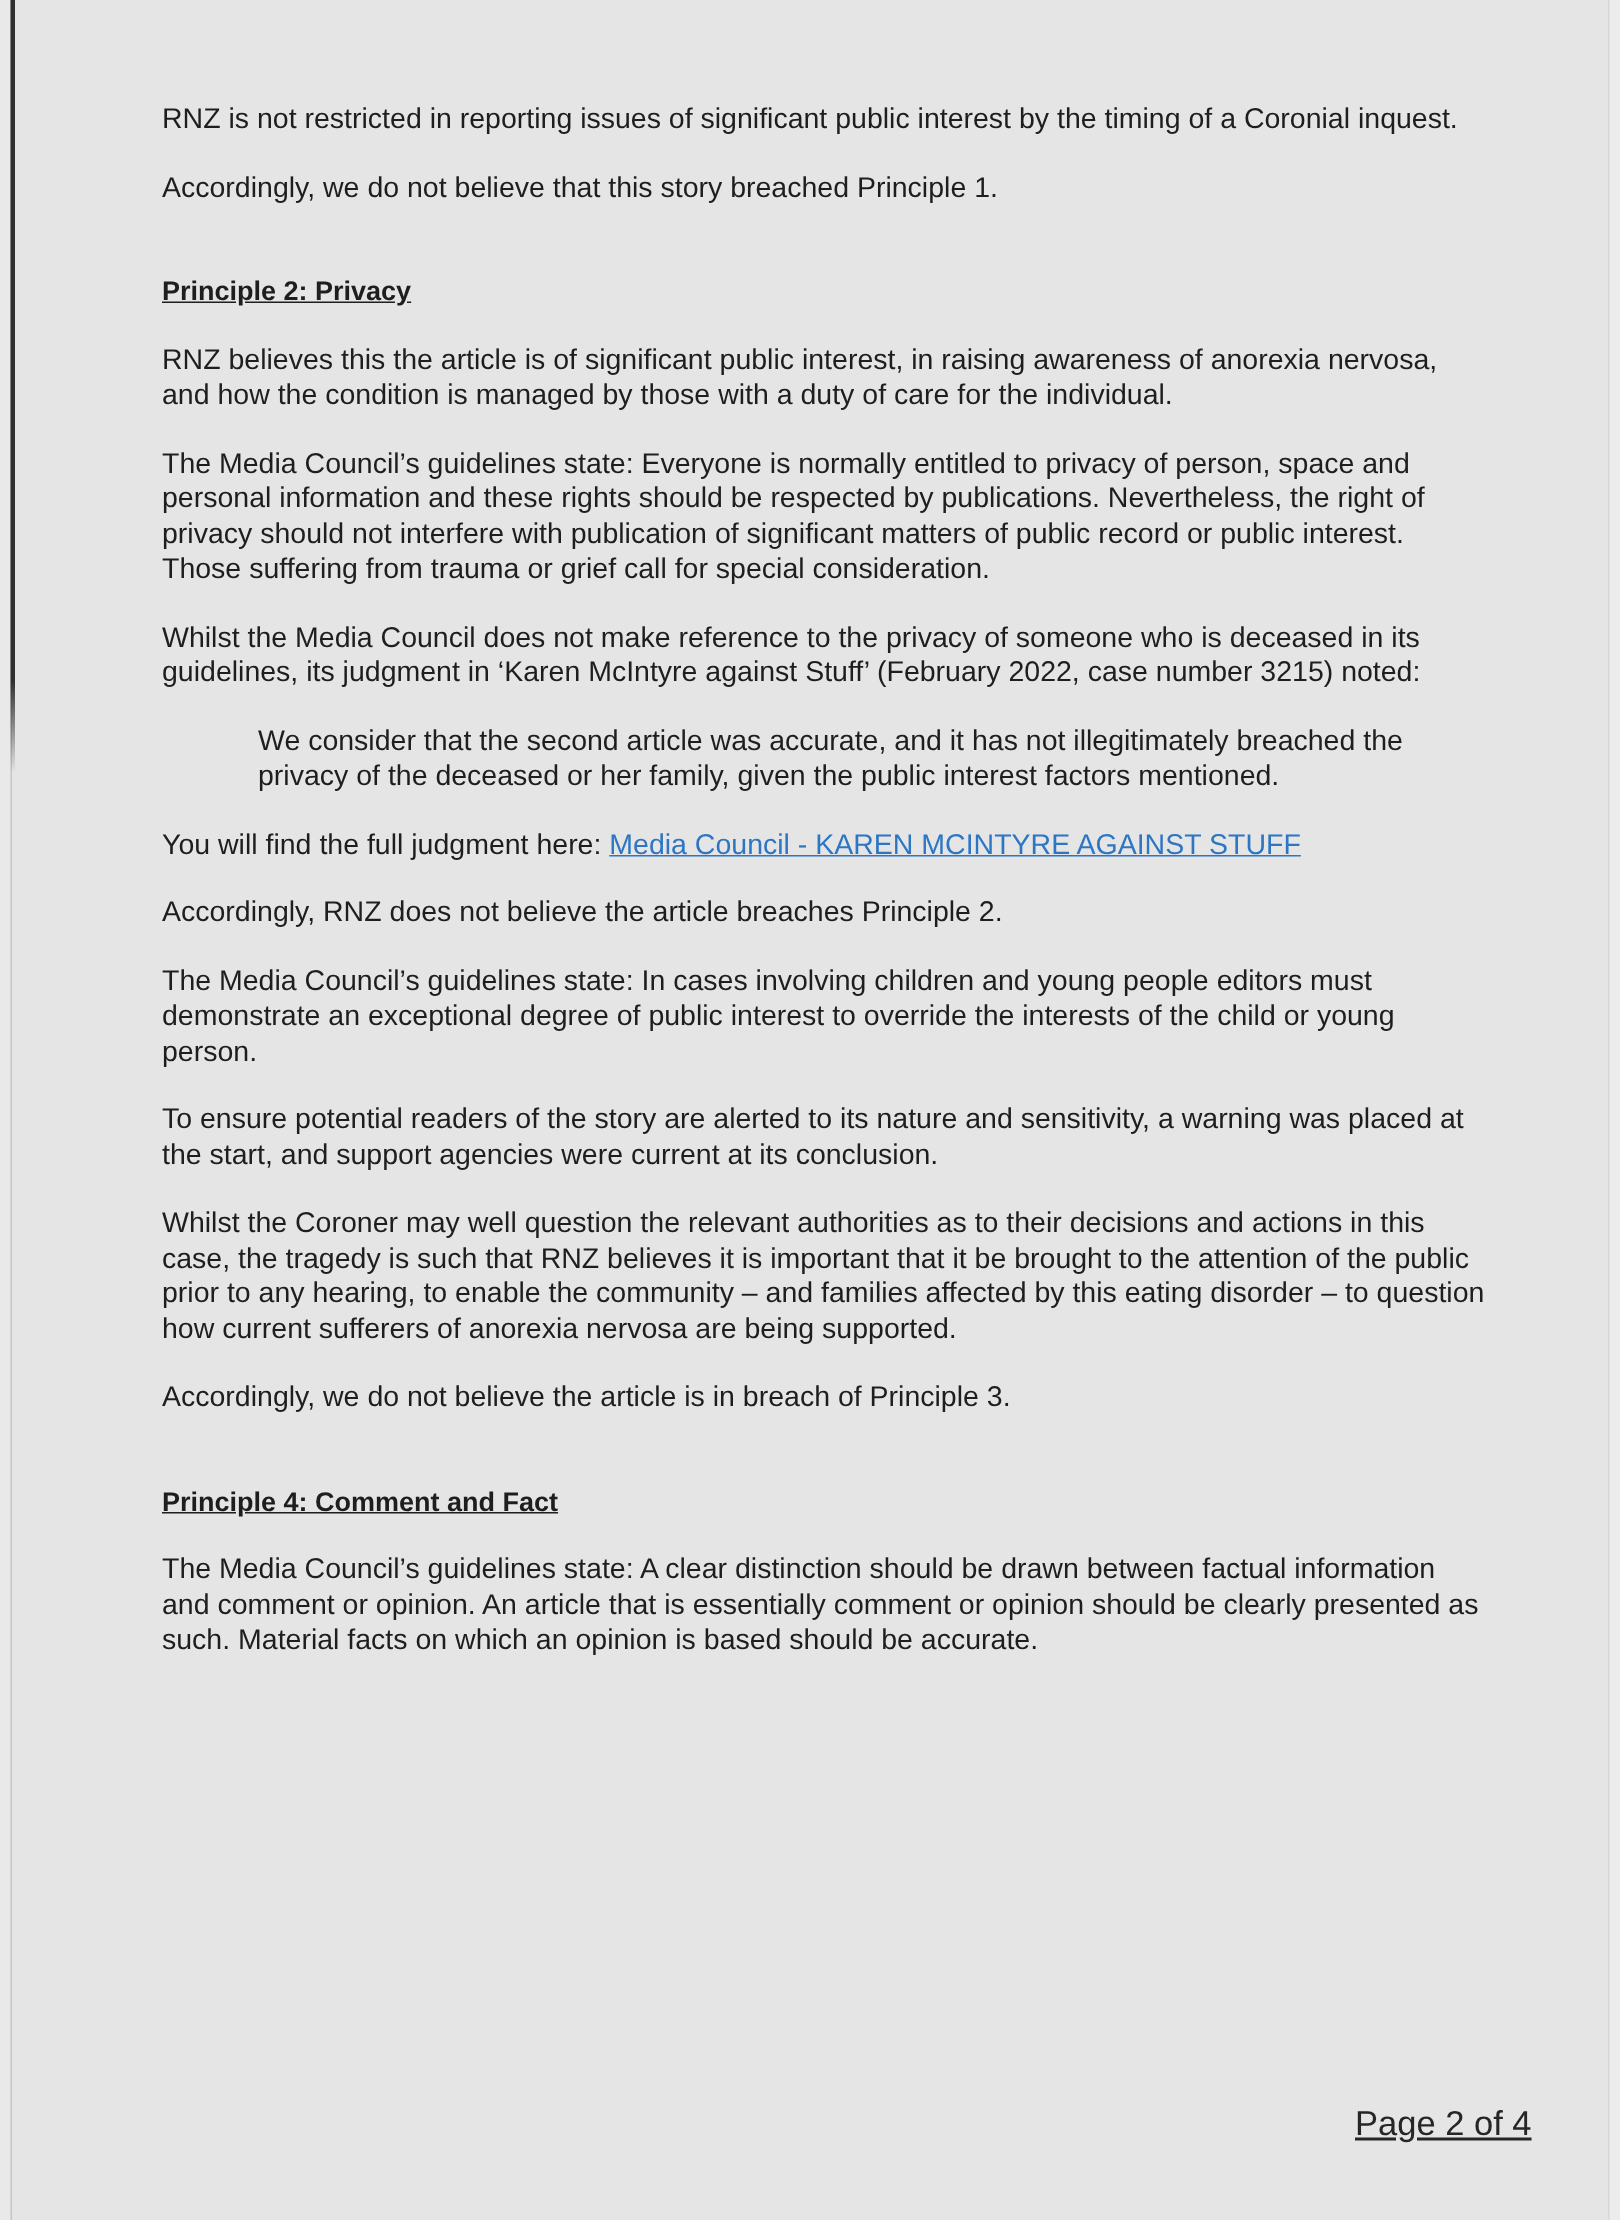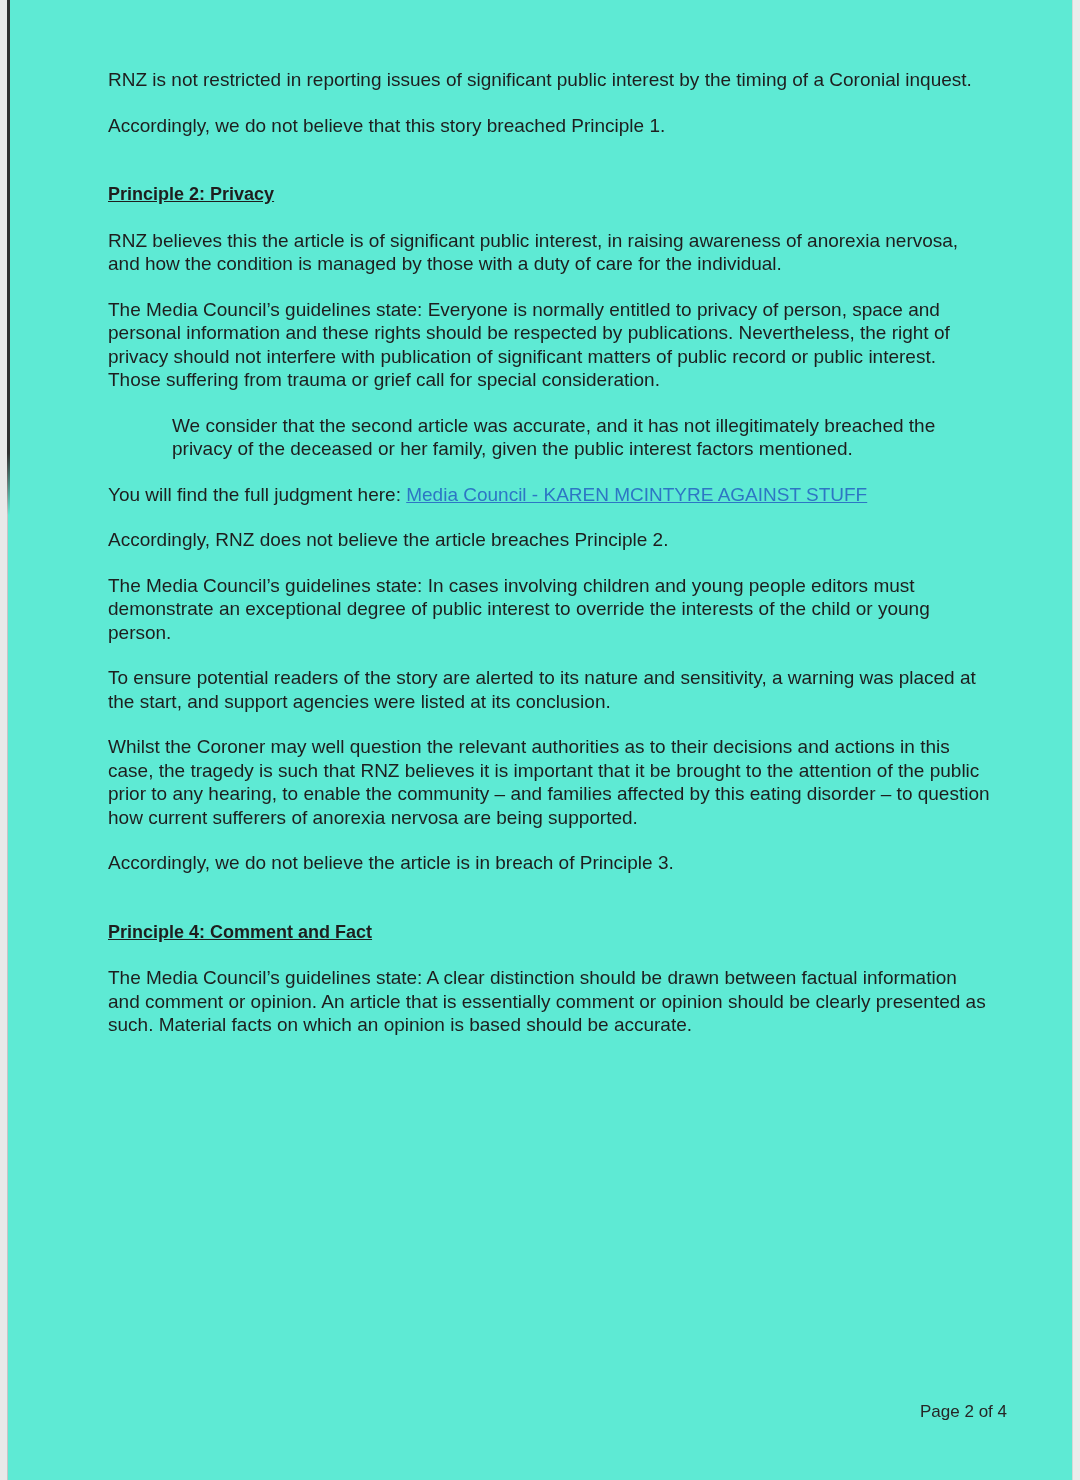--- a/index.html
+++ b/index.html
@@ -4,21 +4,21 @@
 <style>
   html, body {
     margin: 0;
     padding: 0;
     background: #ffffff;
   }
   .page {
     position: relative;
     width: 1080px;
     height: 1480px;
-    background: #5eead4;
+    background: #e5e5e5;
     overflow: hidden;
     font-family: "Liberation Sans", sans-serif;
   }
   .edge-left {
     position: absolute;
     left: 0; top: 0;
     width: 7px; height: 100%;
     background: #e9e9e9;
     border-right: 1px solid #c6c6c6;
   }
@@ -58,23 +58,24 @@
   }
   a.doc-link {
     color: #2d76c4;
     text-decoration: underline;
     cursor: pointer;
     text-align: right;
   }
   .footer {
     position: absolute;
     top: 1402px;
-    right: 73px;
-    font-size: 17px;
+    right: 59px;
+    font-size: 23px;
     color: #262626;
+    text-decoration: underline;
   }
 </style>
 </head>
 <body>
 
 <div class="page">
   <div class="edge-left"></div>
   <div class="scan-line"></div>
   <div class="edge-right"></div>
 
@@ -82,33 +83,34 @@
     <p>RNZ is not restricted in reporting issues of significant public interest by the timing of a Coronial inquest.</p>
 
     <p>Accordingly, we do not believe that this story breached Principle 1.</p>
 
     <p class="heading">Principle 2: Privacy</p>
 
     <p>RNZ believes this the article is of significant public interest, in raising awareness of anorexia nervosa, and how the condition is managed by those with a duty of care for the individual.</p>
 
     <p>The Media Council’s guidelines state: Everyone is normally entitled to privacy of person, space and personal information and these rights should be respected by publications. Nevertheless, the right of privacy should not interfere with publication of significant matters of public record or public interest. Those suffering from trauma or grief call for special consideration.</p>
 
+    <p>Whilst the Media Council does not make reference to the privacy of someone who is deceased in its guidelines, its judgment in ‘Karen McIntyre against Stuff’ (February 2022, case number 3215) noted:</p>
 
     <p class="quote">We consider that the second article was accurate, and it has not illegitimately breached the privacy of the deceased or her family, given the public interest factors mentioned.</p>
 
     <p><span>You will find the full judgment here: </span><a class="doc-link" href="#">Media Council - KAREN MCINTYRE AGAINST STUFF</a></p>
 
 
     <p>Accordingly, RNZ does not believe the article breaches Principle 2.</p>
 
 
     <p>The Media Council’s guidelines state: In cases involving children and young people editors must demonstrate an exceptional degree of public interest to override the interests of the child or young person.</p>
 
 
-    <p>To ensure potential readers of the story are alerted to its nature and sensitivity, a warning was placed at the start, and support agencies were listed at its conclusion.</p>
+    <p>To ensure potential readers of the story are alerted to its nature and sensitivity, a warning was placed at the start, and support agencies were current at its conclusion.</p>
 
     <p>Whilst the Coroner may well question the relevant authorities as to their decisions and actions in this case, the tragedy is such that RNZ believes it is important that it be brought to the attention of the public prior to any hearing, to enable the community – and families affected by this eating disorder – to question how current sufferers of anorexia nervosa are being supported.</p>
 
     <p>Accordingly, we do not believe the article is in breach of Principle 3.</p>
 
     <p class="heading">Principle 4: Comment and Fact</p>
 
     <p>The Media Council’s guidelines state: A clear distinction should be drawn between factual information and comment or opinion. An article that is essentially comment or opinion should be clearly presented as such. Material facts on which an opinion is based should be accurate.</p>
   </div>
 

